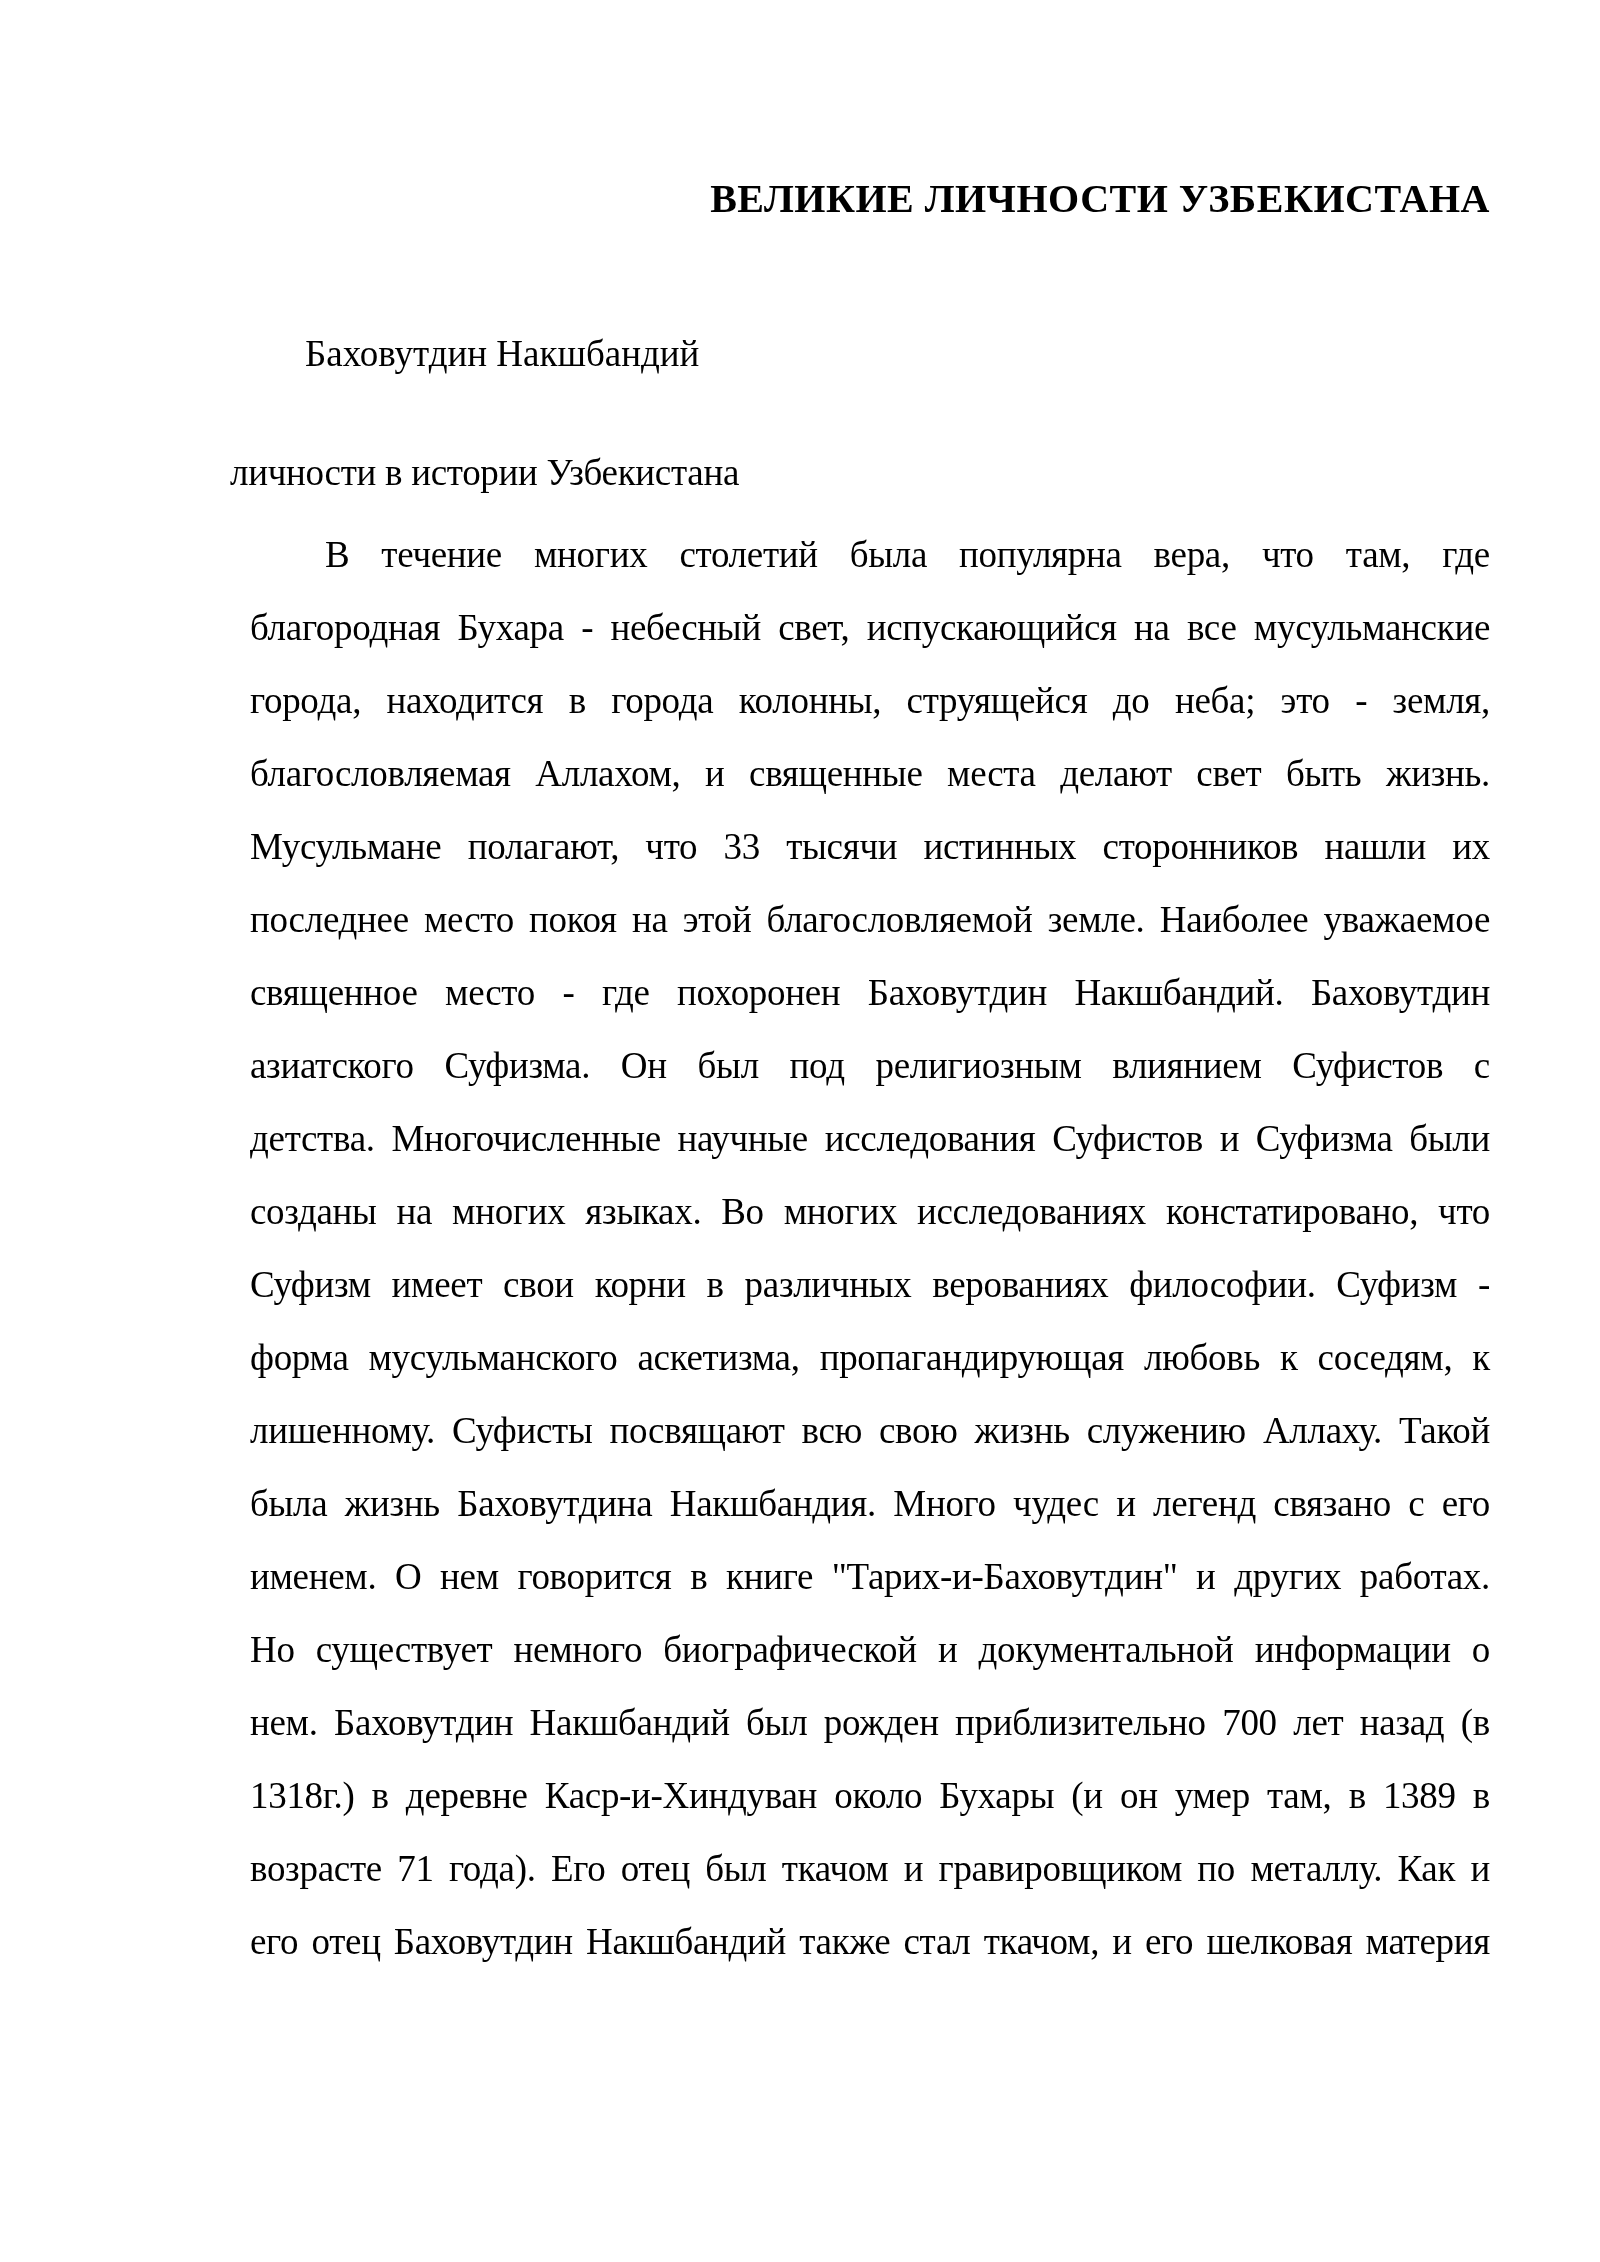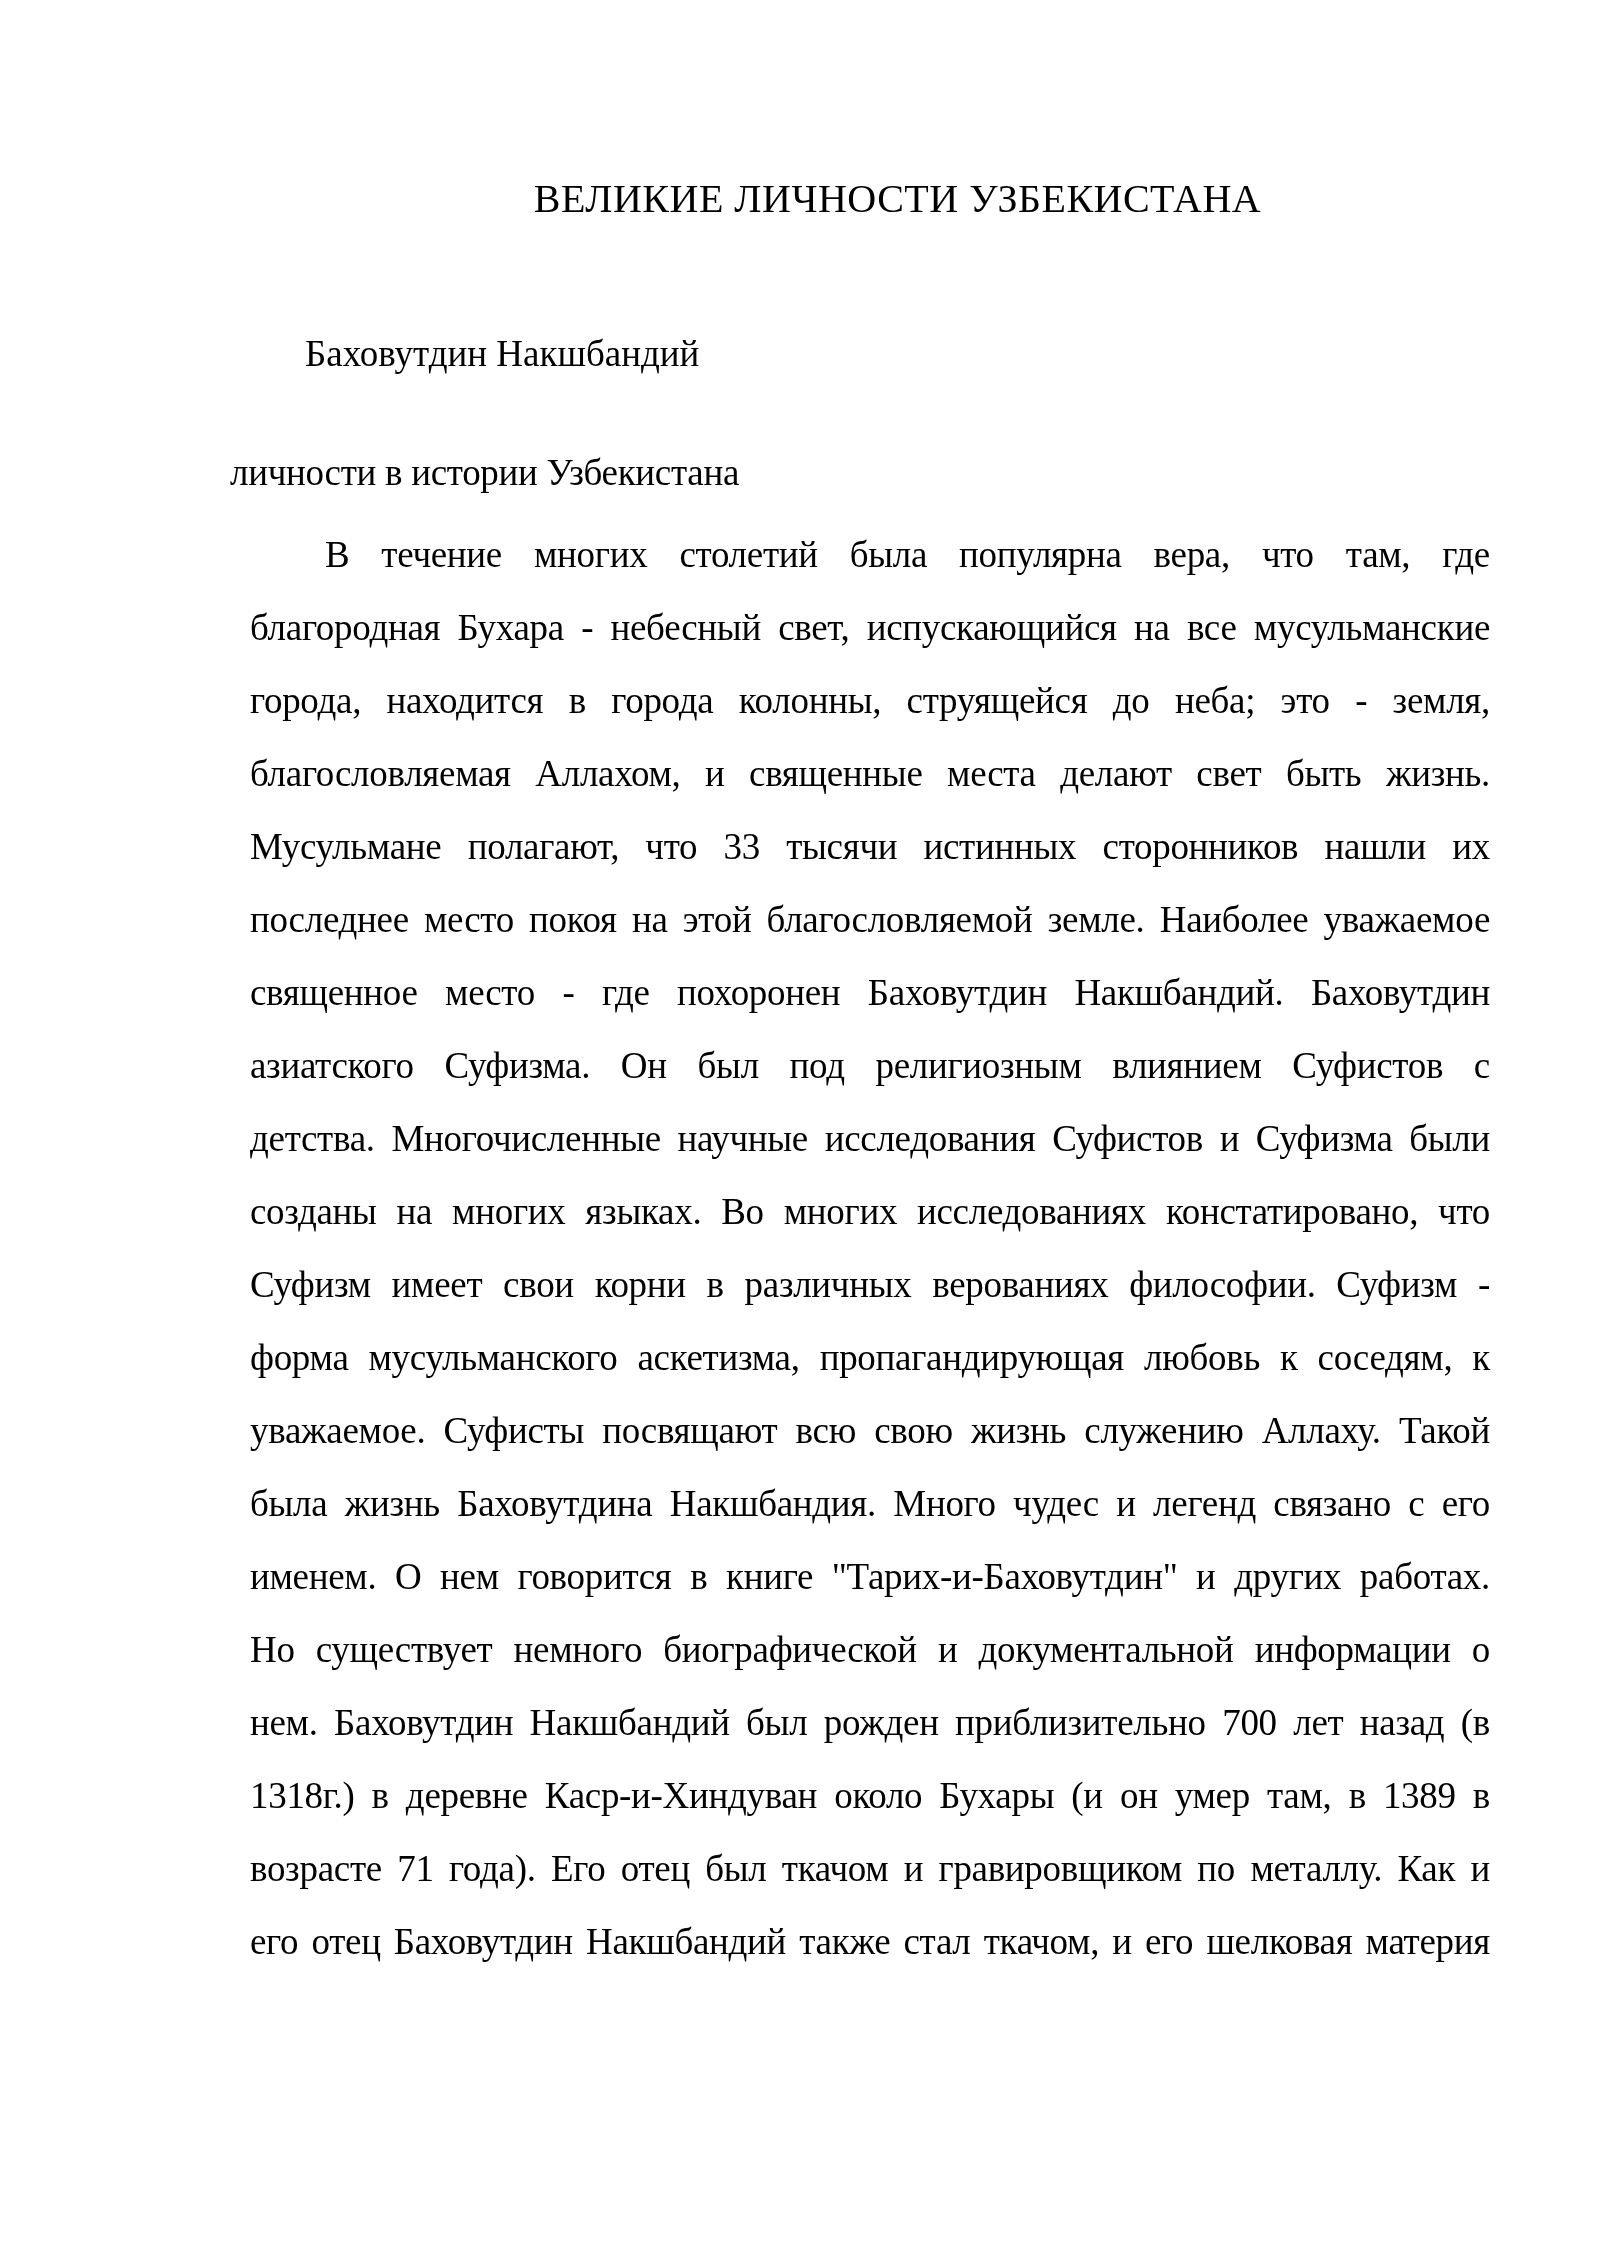--- a/index.html
+++ b/index.html
@@ -13,22 +13,22 @@
     height: 2262px;
     background: #ffffff;
     box-sizing: border-box;
     padding: 175px 110px 0 230px;
     font-family: "Liberation Serif", "DejaVu Serif", serif;
     color: #000000;
     overflow: hidden;
   }
   .title {
     font-size: 40px;
-    font-weight: normal;
-    text-align: center;
+    font-weight: bold;
+    text-align: right;
     padding-left: 75px;
     letter-spacing: 0.5px;
     margin: 0 0 110px 0;
   }
   .subtitle {
     font-size: 37px;
     padding-left: 75px;
     margin: 0 0 74px 0;
   }
   .para {
@@ -75,21 +75,21 @@
       <div class="line stretch"><span>города, находится в города колонны, струящейся до неба; это - земля,</span></div>
       <div class="line stretch"><span>благословляемая </span><span class="bold">Аллахом</span><span>, и священные места делают свет быть жизнь.</span></div>
       <div class="line stretch"><span>Мусульмане полагают, что 33 тысячи истинных сторонников нашли их</span></div>
       <div class="line stretch"><span>последнее место покоя на этой благословляемой земле. Наиболее уважаемое</span></div>
       <div class="line stretch"><span>священное место - где похоронен </span><span class="bold">Баховутдин Накшбандий</span><span>. Баховутдин</span></div>
       <div class="line stretch"><span>азиатского </span><span class="bold">Суфизма</span><span>. Он был под религиозным влиянием Суфистов с</span></div>
       <div class="line stretch"><span>детства. Многочисленные научные исследования Суфистов и Суфизма были</span></div>
       <div class="line stretch"><span>созданы на многих языках. Во многих исследованиях констатировано, что</span></div>
       <div class="line stretch"><span>Суфизм имеет свои корни в различных верованиях философии. Суфизм -</span></div>
       <div class="line stretch"><span>форма мусульманского аскетизма, пропагандирующая любовь к соседям, к</span></div>
-      <div class="line stretch"><span>уважаемое. Суфисты посвящают всю свою жизнь служению Аллаху. Такой</span></div>
+      <div class="line stretch"><span>лишенному. Суфисты посвящают всю свою жизнь служению Аллаху. Такой</span></div>
       <div class="line stretch"><span>была жизнь Баховутдина Накшбандия. Много чудес и легенд связано с его</span></div>
       <div class="line stretch"><span>именем. О нем говорится в книге </span><span class="bold">"Тарих-и-Баховутдин"</span><span> и других работах.</span></div>
       <div class="line stretch"><span>Но существует немного биографической и документальной информации о</span></div>
       <div class="line stretch"><span>нем. Баховутдин Накшбандий был рожден приблизительно 700 лет назад (в</span></div>
       <div class="line stretch"><span>1318г.) в деревне Каср-и-Хиндуван около Бухары (и он умер там, в 1389 в</span></div>
       <div class="line stretch"><span>возрасте 71 года). Его отец был ткачом и гравировщиком по металлу. Как и</span></div>
       <div class="line stretch"><span>его отец Баховутдин Накшбандий также стал ткачом, и его шелковая материя</span></div>
     </div>
 </div>
 

